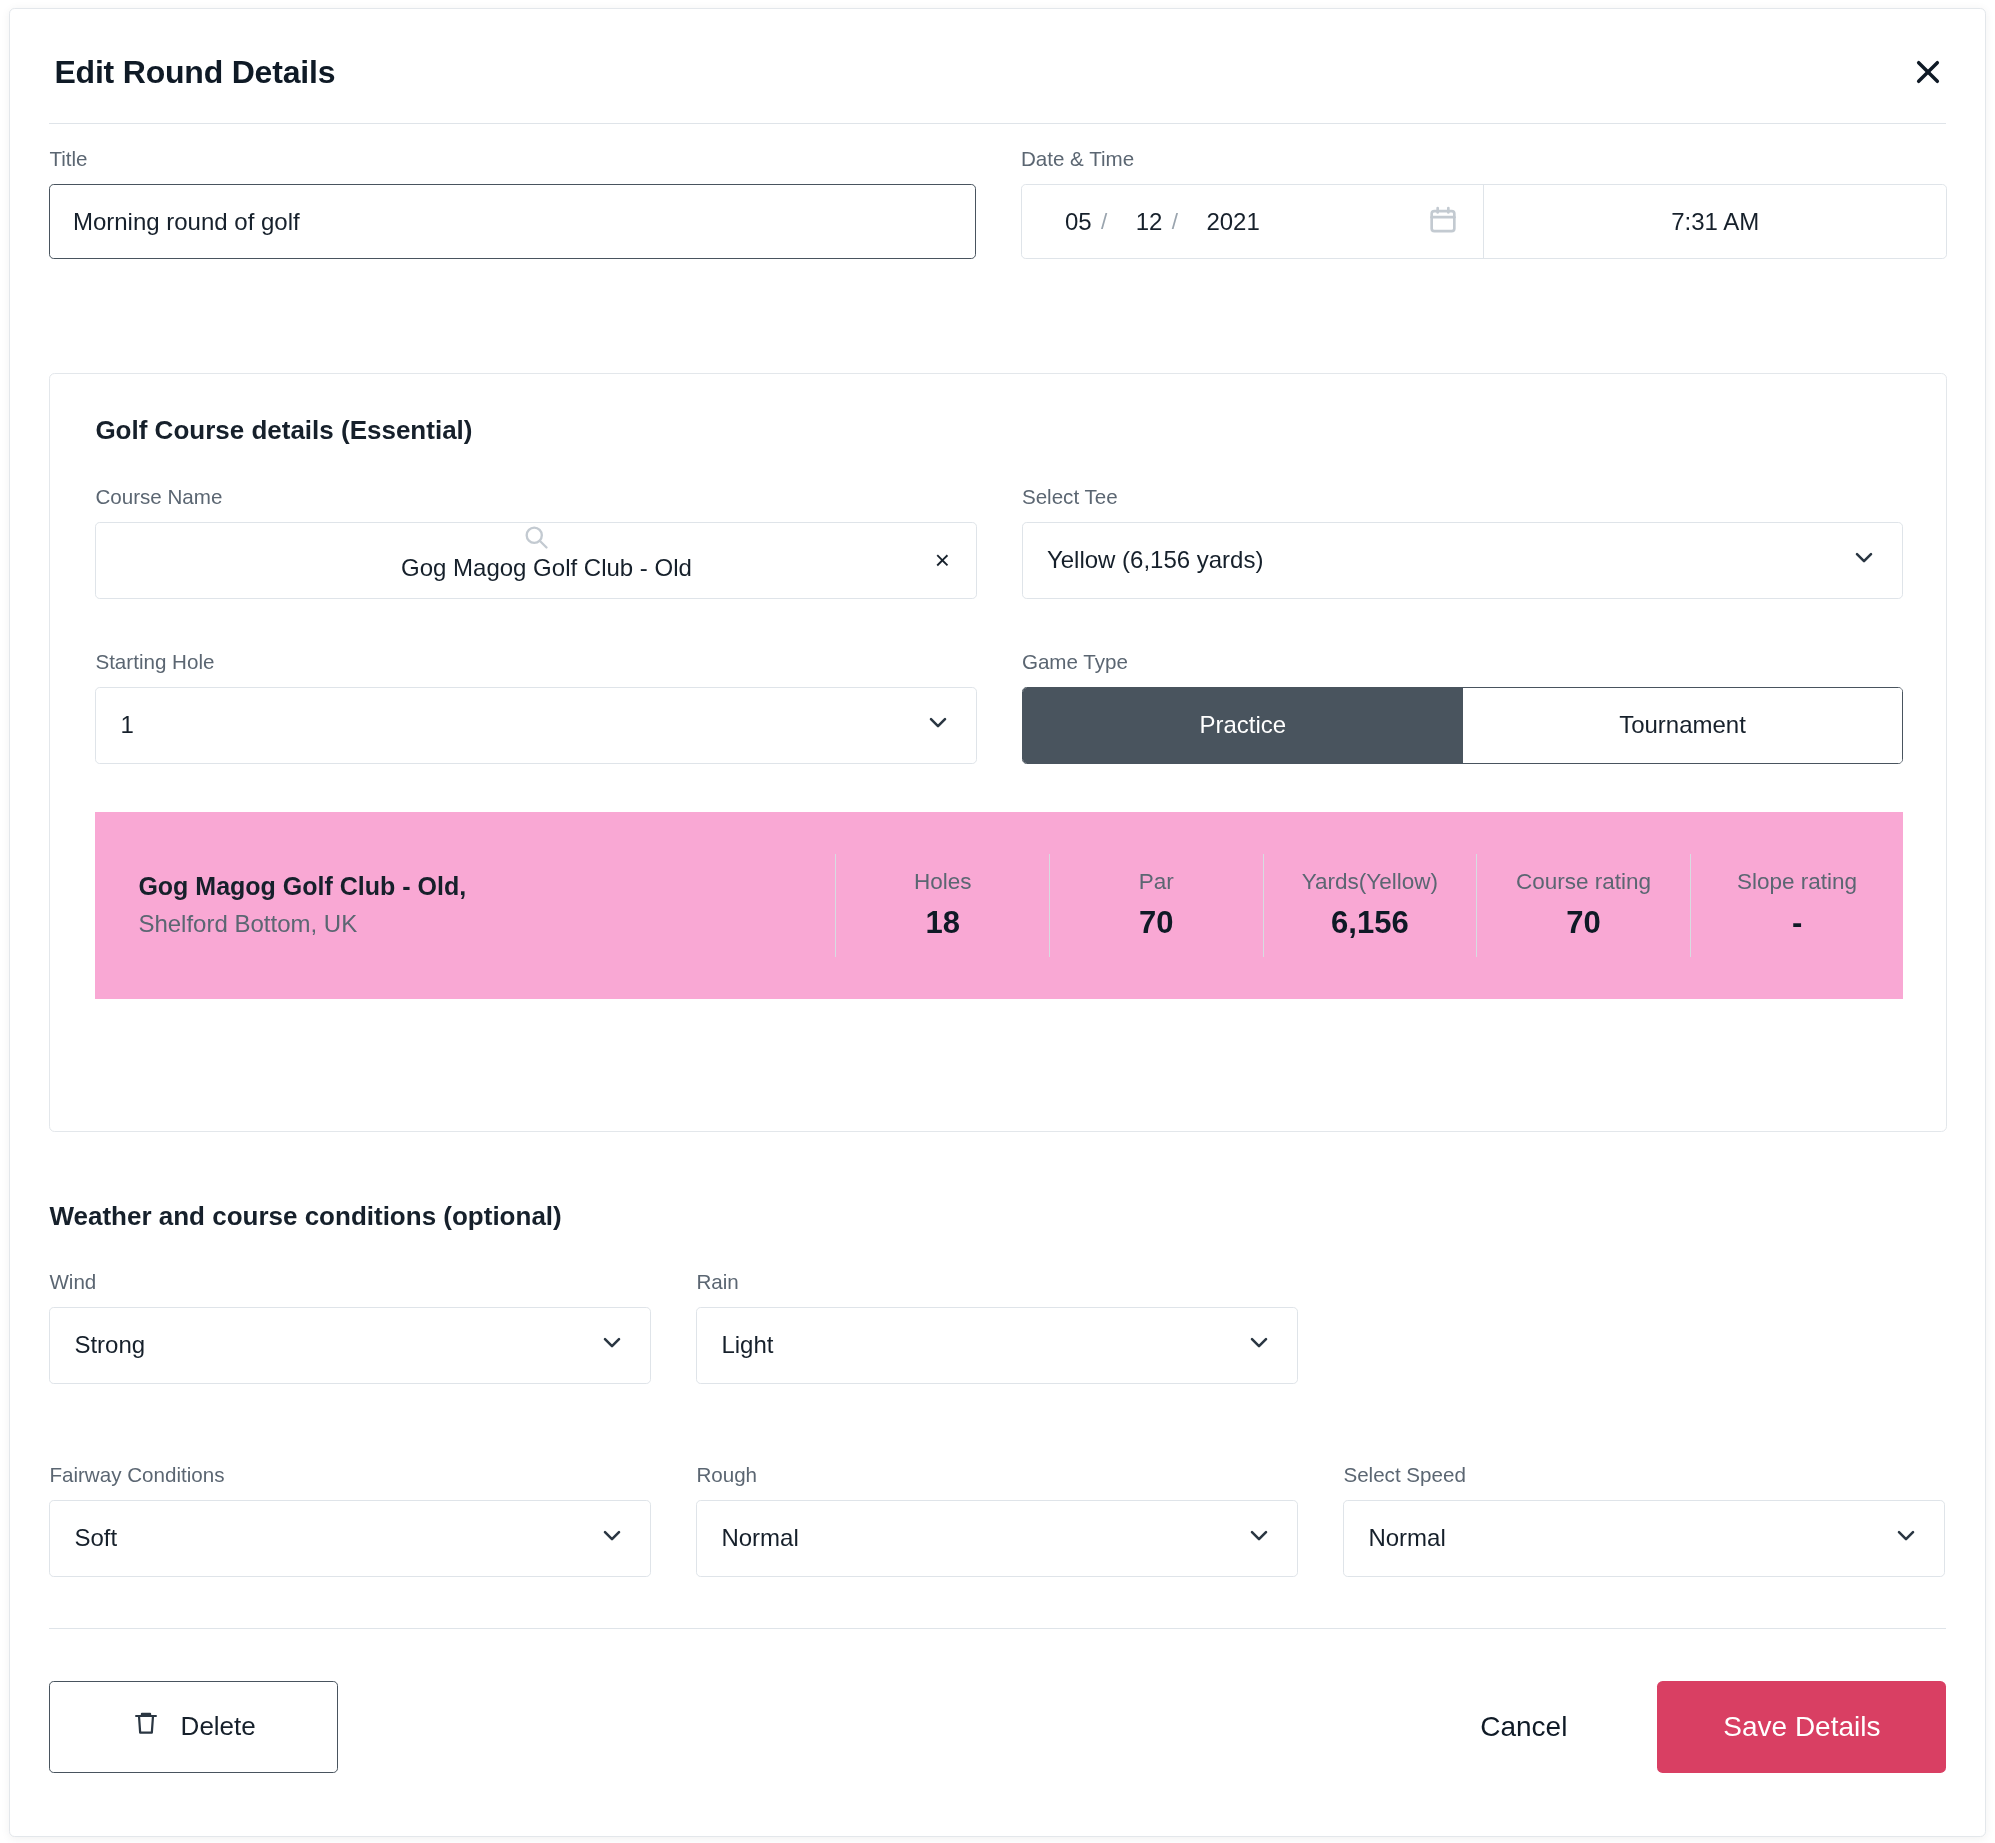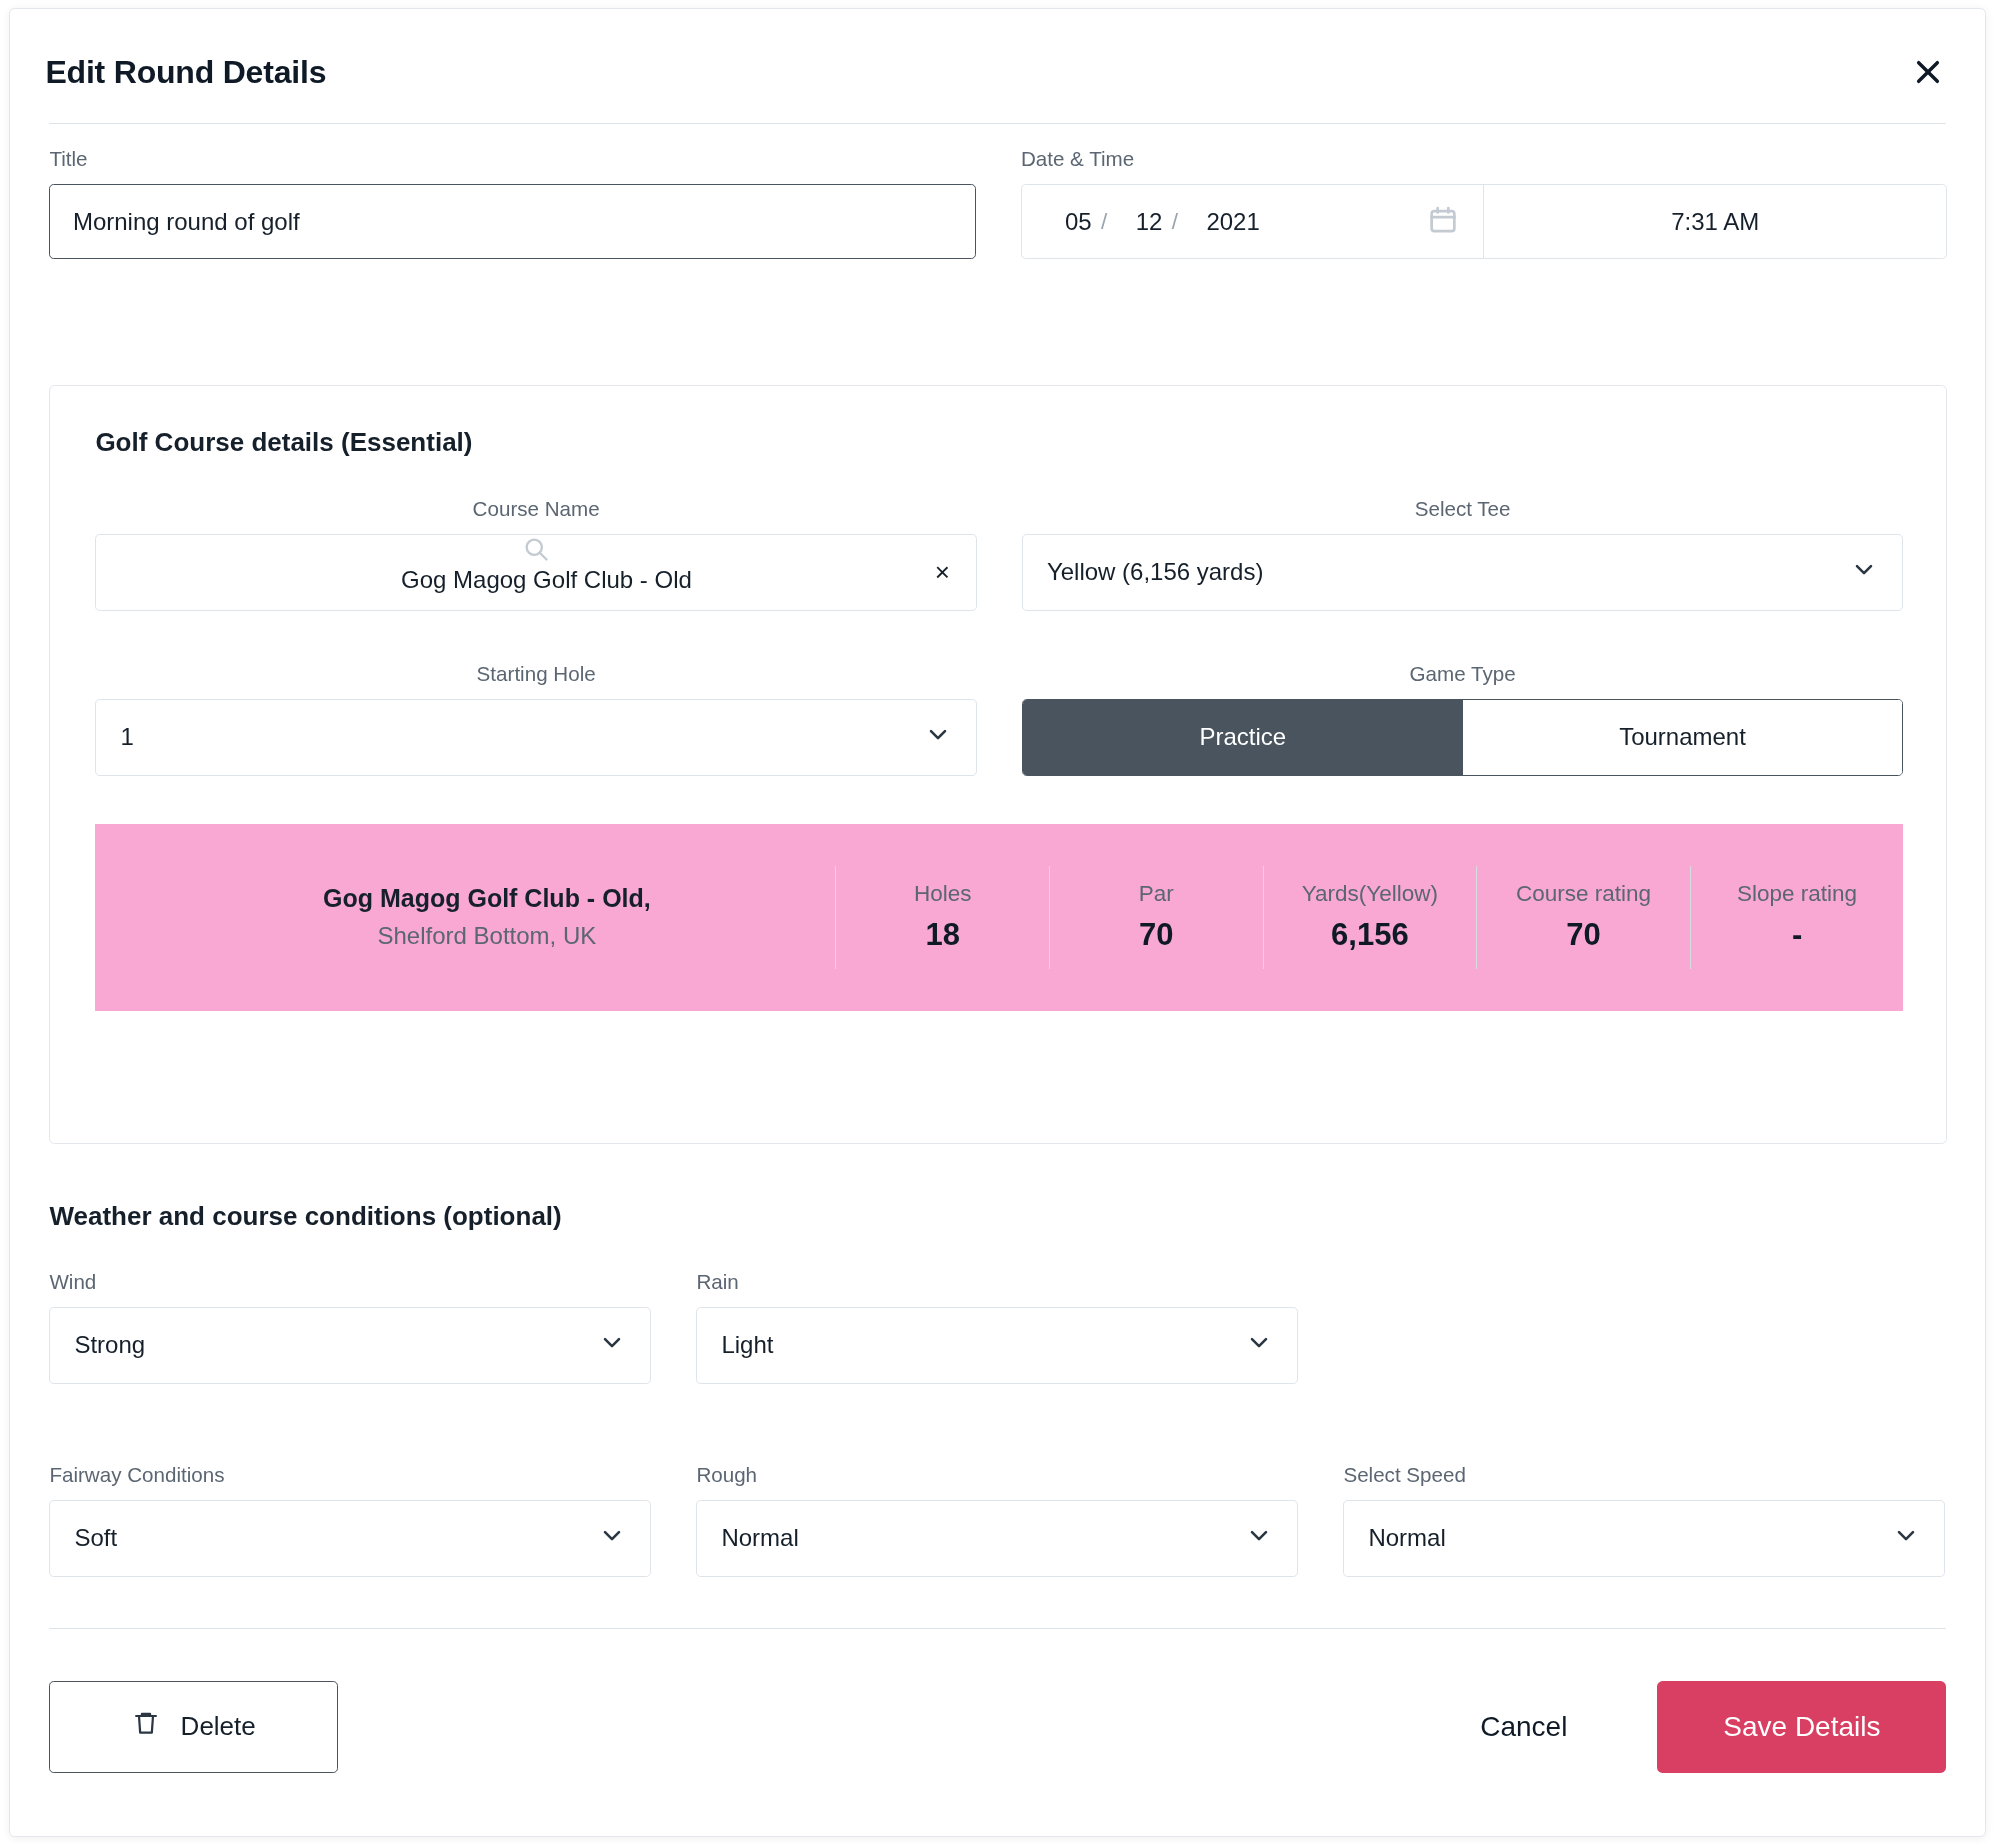--- a/index.html
+++ b/index.html
@@ -25,21 +25,21 @@
     overflow: hidden;
   }
 
   
   .modal-header {
     position: relative;
     height: 112px;
   }
   .modal-title {
     position: absolute;
-    left: 35px;
+    left: 44px;
     top: 45px;
     font-size: 32px;
     font-weight: bold;
     color: #0f1a26;
     letter-spacing: -0.2px;
   }
   .close-btn {
     position: absolute;
     right: 37px;
     top: 43px;
@@ -135,27 +135,26 @@
     align-items: center;
     justify-content: center;
     font-size: 24px;
     color: #16202b;
   }
 
   
   .panel {
     position: absolute;
     left: 39px;
-    top: 260px;
+    top: 248px;
     width: 1898px;
     height: 759px;
     border: 0.9px solid #e3e7eb;
     border-radius: 5.6px;
     background: #ffffff;
-    text-align: center;
   }
   .panel-title {
     position: absolute;
     left: 45px;
     top: 41px;
     font-size: 26px;
     font-weight: bold;
     color: #16202b;
   }
 

